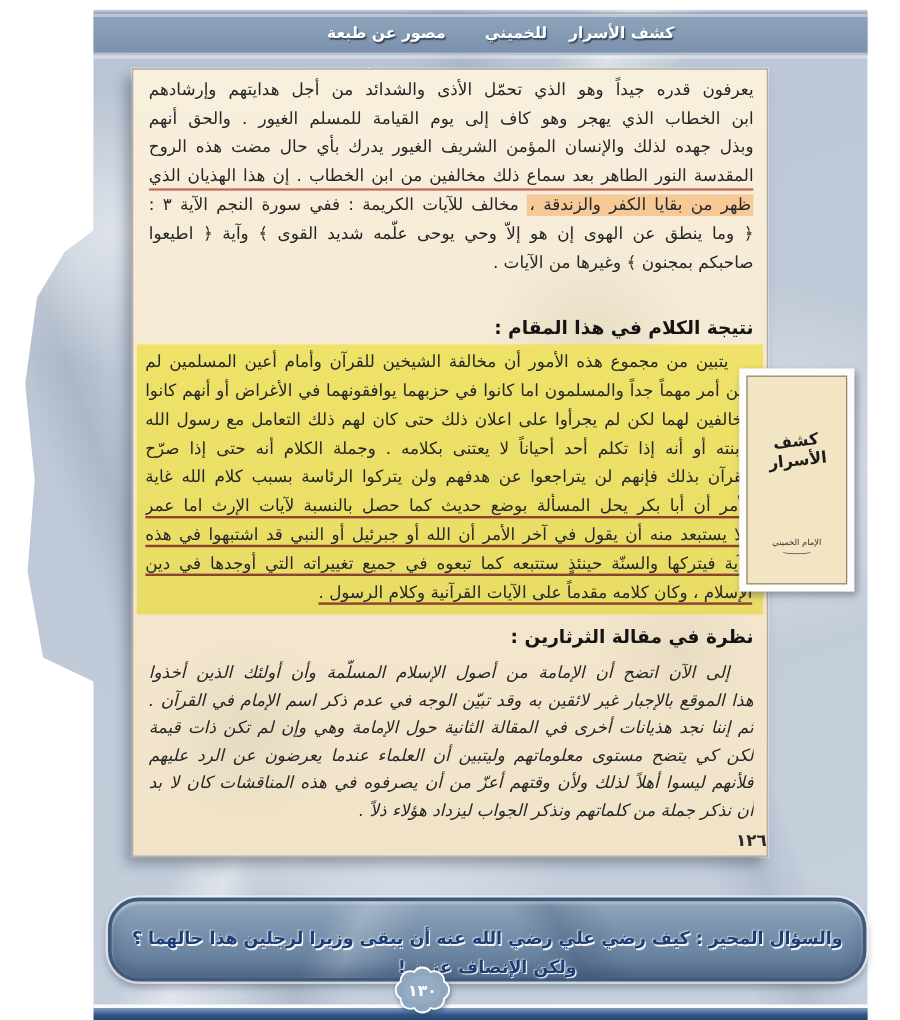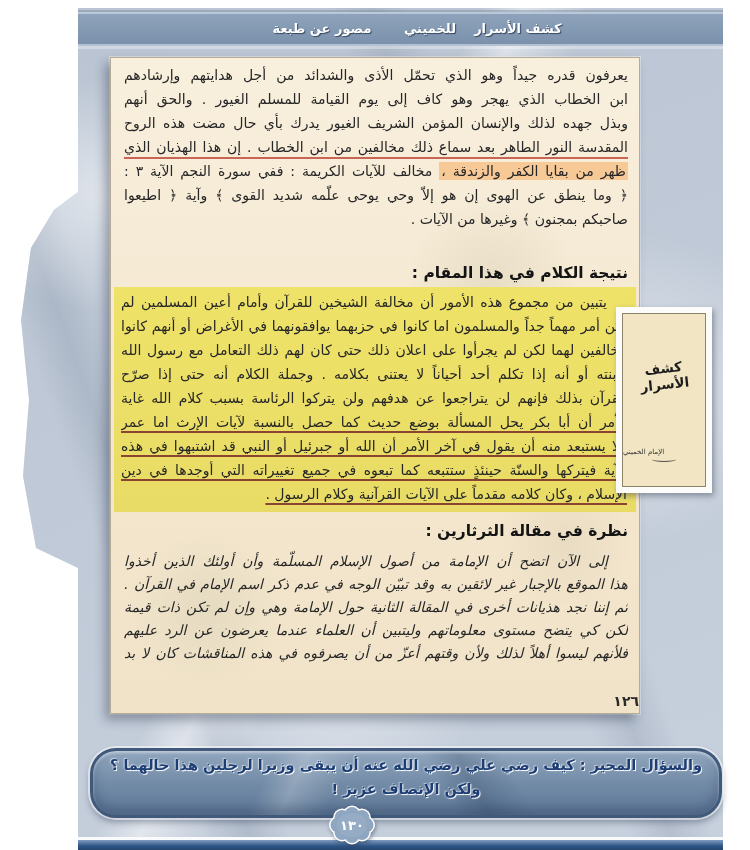--- a/index.html
+++ b/index.html
@@ -75,36 +75,36 @@
 
   
   .cover{
     position:absolute;left:616px;top:307px;width:96px;height:186px;
     background:#fcfcfa;padding:6px;box-sizing:border-box;
     box-shadow:2px 3px 6px rgba(50,60,80,.45);
   }
   .cover-inner{position:relative;width:100%;height:100%;background:#f2e5c4;border:1px solid #8d8268;box-sizing:border-box;}
   .cover-title{position:absolute;top:46px;left:2px;right:2px;text-align:center;
     font-size:13.5px;font-weight:bold;color:#1c1c1c;direction:rtl;transform:rotate(-6deg);}
-  .cover-author{position:absolute;bottom:30px;left:0;right:0;text-align:left;font-size:7px;color:#333;direction:rtl;}
+  .cover-author{position:absolute;bottom:30px;left:0;right:0;text-align:center;font-size:7px;color:#333;direction:rtl;}
   .cover-mark{position:absolute;bottom:24px;left:50%;width:24px;height:4px;transform:translateX(-50%);
     border-bottom:1px solid #55504a;border-radius:50%;}
 
   
   .banner{
     position:absolute;left:90px;top:748px;width:632px;height:70px;box-sizing:border-box;
     border-radius:26px;border:3px solid #415a7c;
     background-color:#6f87a3;
     background-image:
       linear-gradient(115deg, transparent 28%, rgba(255,255,255,.22) 33%, transparent 40%),
       linear-gradient(62deg, transparent 55%, rgba(30,50,80,.22) 60%, transparent 67%),
       linear-gradient(180deg,#91a6be 0%,#7089a5 55%,#637d9b 100%);
     box-shadow:0 0 0 2px rgba(252,254,255,.6), 0 4px 7px rgba(40,55,80,.45),
       inset 0 2px 3px rgba(255,255,255,.45), inset 0 -8px 12px rgba(35,55,85,.35);
-    text-align:center;direction:rtl;padding-top:2px;
+    text-align:center;direction:rtl;padding-top:20px;
   }
   .banner-line{
     font-size:14.5px;font-weight:bold;color:#1c3e75;line-height:24px;direction:rtl;
     text-shadow:1px 1px 0 rgba(255,255,255,.9), -1px -1px 0 rgba(255,255,255,.4), 0 0 3px rgba(255,255,255,.55);
   }
 
   
   .white-rule{position:absolute;left:78px;top:837px;width:645px;height:3px;background:#f8fafc;}
   .blue-rule{position:absolute;left:78px;top:840px;width:645px;height:10px;
     background:linear-gradient(180deg,#7f9cc2 0%,#2e5586 60%,#24466f 100%);}
@@ -153,20 +153,21 @@
     </div>
 
     <div class="heading h2pos">نظرة في مقالة الثرثارين :</div>
 
     <div class="para p3">
       <div class="bline indent">إلى الآن اتضح أن الإمامة من أصول الإسلام المسلّمة وأن أولئك الذين أخذوا</div>
       <div class="bline">هذا الموقع بالإجبار غير لائقين به وقد تبيّن الوجه في عدم ذكر اسم الإمام في القرآن .</div>
       <div class="bline">ثم إننا نجد هذيانات أخرى في المقالة الثانية حول الإمامة وهي وإن لم تكن ذات قيمة</div>
       <div class="bline">لكن كي يتضح مستوى معلوماتهم وليتبين أن العلماء عندما يعرضون عن الرد عليهم</div>
       <div class="bline">فلأنهم ليسوا أهلاً لذلك ولأن وقتهم أعزّ من أن يصرفوه في هذه المناقشات كان لا بد</div>
+      <div class="bline last">أن نذكر جملة من كلماتهم ونذكر الجواب ليزداد هؤلاء ذلاً .</div>
     </div>
 
     <div class="pagenum">١٢٦</div>
   </div>
 
   <div class="cover">
     <div class="cover-inner">
       <div class="cover-title">كشف الأسرار</div>
       <div class="cover-author">الإمام الخميني</div>
       <div class="cover-mark"></div>

